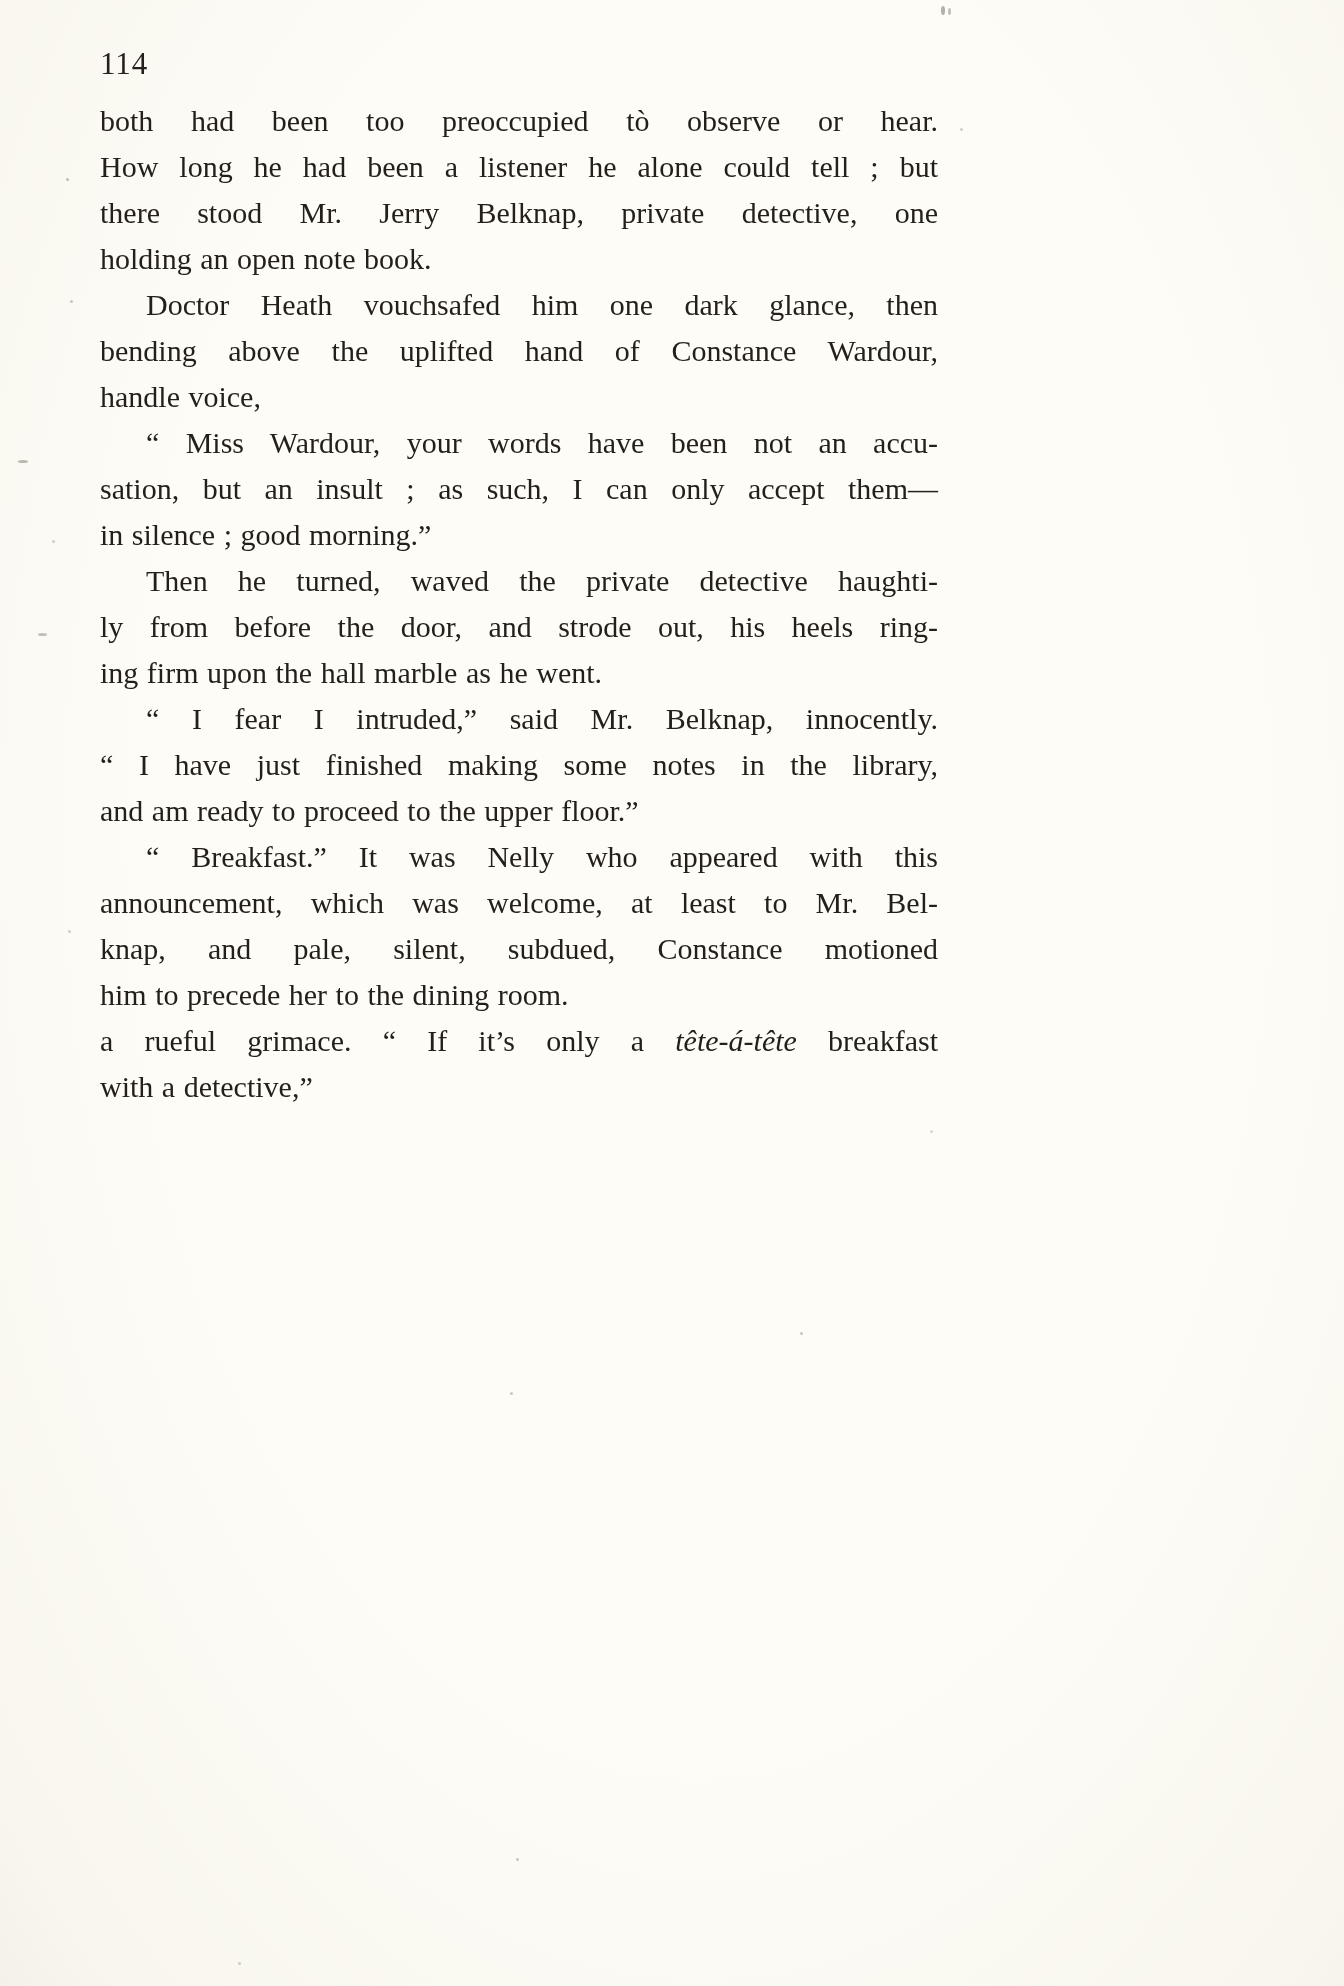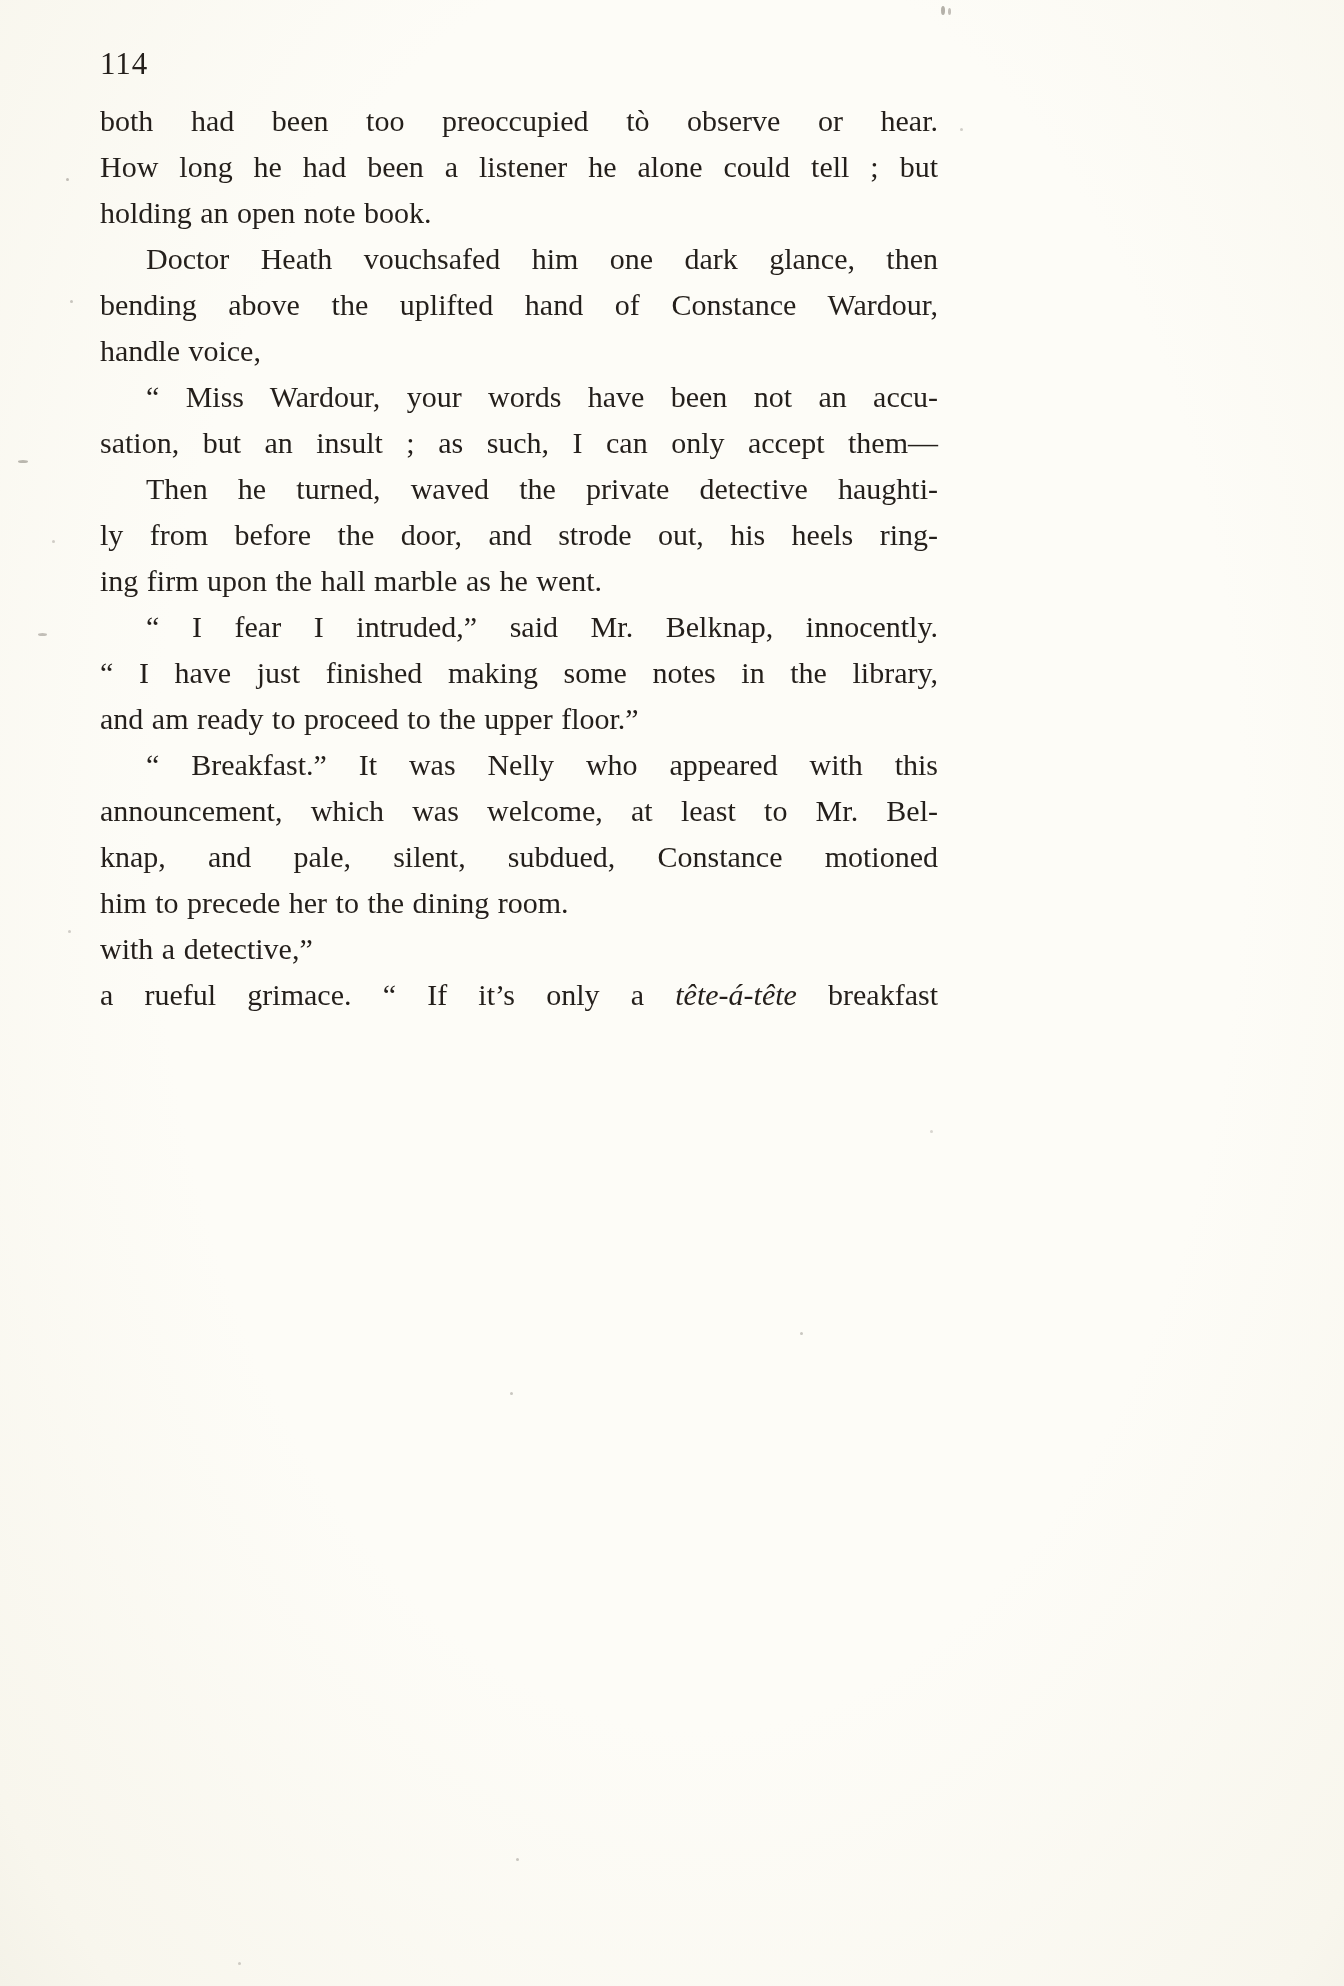--- a/index.html
+++ b/index.html
@@ -64,50 +64,52 @@
 
 <div class="page">
   <div class="text-block">
     <div class="running-header">
       <span class="page-number">114</span>
     </div>
     <div class="body-text">
         <div class="paragraph">
           <div class="line">both had been too preoccupied tò observe or hear.</div>
           <div class="line">How long he had been a listener he alone could tell ; but</div>
+          <div class="line">there stood Mr. Jerry Belknap, private detective, one</div>
           <div class="line last">holding an open note book.</div>
         </div>
         <div class="paragraph">
           <div class="line indent">Doctor Heath vouchsafed him one dark glance, then</div>
           <div class="line">bending above the uplifted hand of Constance Wardour,</div>
           <div class="line last">handle voice,</div>
         </div>
         <div class="paragraph">
           <div class="line indent">“ Miss Wardour, your words have been not an accu-</div>
           <div class="line">sation, but an insult ; as such, I can only accept them—</div>
+          <div class="line last">in silence ; good morning.”</div>
         </div>
         <div class="paragraph">
           <div class="line indent">Then he turned, waved the private detective haughti-</div>
           <div class="line">ly from before the door, and strode out, his heels ring-</div>
           <div class="line last">ing firm upon the hall marble as he went.</div>
         </div>
         <div class="paragraph">
           <div class="line indent">“ I fear I intruded,” said Mr. Belknap, innocently.</div>
           <div class="line">“ I have just finished making some notes in the library,</div>
           <div class="line last">and am ready to proceed to the upper floor.”</div>
         </div>
         <div class="paragraph">
           <div class="line indent">“ Breakfast.”  It was Nelly who appeared with this</div>
           <div class="line">announcement, which was welcome, at least to Mr. Bel-</div>
           <div class="line">knap, and pale, silent, subdued, Constance motioned</div>
           <div class="line last">him to precede her to the dining room.</div>
         </div>
         <div class="paragraph">
+          <div class="line"><span>a rueful grimace.  “ If it’s only a </span><span class="italic">tête-á-tête</span><span> breakfast</span></div>
           <div class="line last">with a detective,”</div>
-          <div class="line"><span>a rueful grimace.  “ If it’s only a </span><span class="italic">tête-á-tête</span><span> breakfast</span></div>
         </div>
       </div>
   </div>
   <div id="artifact-layer">
       <div class="speck" style="left: 941px; top: 6px; width: 4px; height: 9px; opacity: 0.5;"></div>
       <div class="speck" style="left: 948px; top: 8px; width: 3px; height: 7px; opacity: 0.4;"></div>
       <div class="speck" style="left: 66px; top: 178px; width: 3px; height: 3px; opacity: 0.4;"></div>
       <div class="speck" style="left: 70px; top: 300px; width: 3px; height: 3px; opacity: 0.35;"></div>
       <div class="speck" style="left: 18px; top: 460px; width: 10px; height: 3px; opacity: 0.45;"></div>
       <div class="speck" style="left: 38px; top: 633px; width: 9px; height: 3px; opacity: 0.4;"></div>

